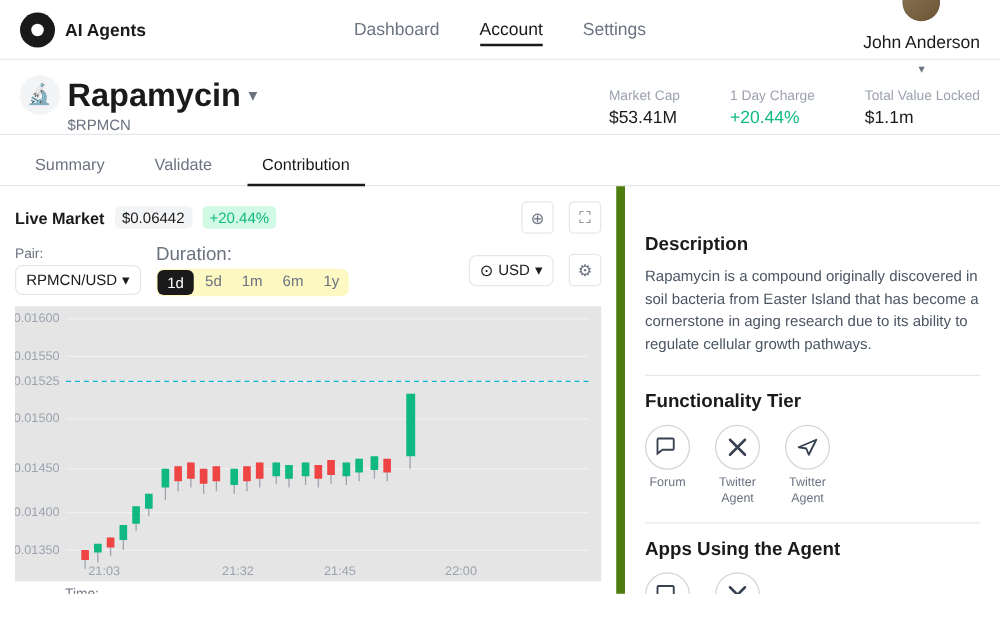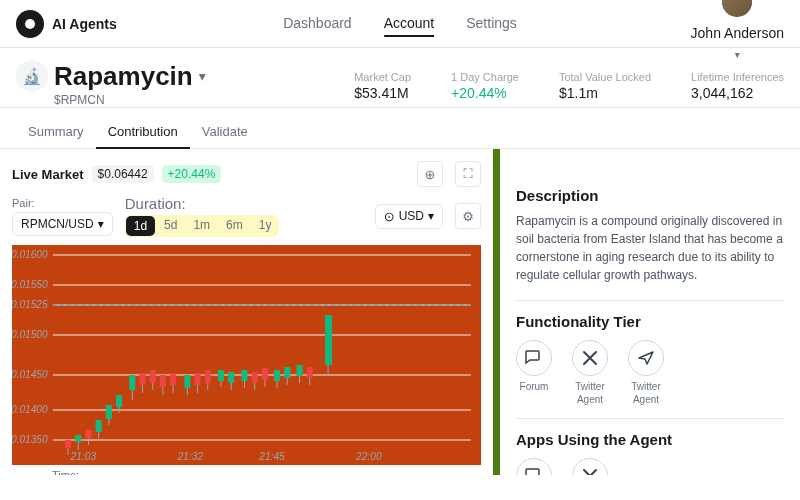--- a/index.html
+++ b/index.html
@@ -28,21 +28,21 @@
     .asset-name { font-size: 26px; font-weight: 700; }
     .dropdown-arrow { font-size: 14px; color: #6b7280; cursor: pointer; }
     .asset-ticker { font-size: 12px; color: #6b7280; padding-left: 38px; margin-top: 1px; }
     .asset-stats { display: flex; gap: 40px; align-items: flex-start; padding-top: 4px; }
     .stat-item { text-align: left; }
     .stat-label { font-size: 11px; color: #9ca3af; margin-bottom: 2px; }
     .stat-value { font-size: 14px; font-weight: 500; }
     .stat-value.positive { color: #10b981; }
 
     
-    .tabs { display: flex; gap: 0; padding: 0 16px; border-bottom: 1px solid #e5e7eb; margin-top: 8px; }
+    .tabs { display: flex; gap: 16px; padding: 0 16px; border-bottom: 1px solid #e5e7eb; margin-top: 8px; }
     .tab { font-size: 13px; padding: 8px 12px; cursor: pointer; color: #6b7280; border-bottom: 2px solid transparent; margin-bottom: -1px; }
     .tab.active { color: #1a1a1a; font-weight: 500; border-bottom: 2px solid #1a1a1a; }
 
     
     .content { display: flex; height: calc(500px - 48px - 90px - 36px); }
 
     
     .left-panel { flex: 1; border-right: 7px solid #4d7c0f; padding: 12px; overflow: hidden; }
     .live-market-header { display: flex; align-items: center; gap: 8px; margin-bottom: 8px; }
     .live-market-title { font-size: 13px; font-weight: 600; }
@@ -55,21 +55,21 @@
     .pair-label { font-size: 11px; color: #6b7280; margin-bottom: 3px; }
     .pair-select { display: flex; align-items: center; gap: 4px; border: 1px solid #e5e7eb; border-radius: 6px; padding: 4px 8px; font-size: 12px; cursor: pointer; background: #fff; }
     .duration-label { font-size: 15px; color: #6b7280; margin-bottom: 3px; }
     .duration-btns { display: flex; background: #fef9c3; border-radius: 6px; overflow: hidden; }
     .dur-btn { padding: 3px 8px; font-size: 12px; cursor: pointer; color: #6b7280; }
     .dur-btn.active { background: #1a1a1a; color: #fff; border-radius: 5px; margin: 1px; }
     .currency-select { display: flex; align-items: center; gap: 4px; border: 1px solid #e5e7eb; border-radius: 6px; padding: 4px 8px; font-size: 12px; cursor: pointer; background: #fff; margin-left: auto; }
     .settings-btn { width: 26px; height: 26px; border-radius: 4px; border: 1px solid #e5e7eb; display: flex; align-items: center; justify-content: center; cursor: pointer; font-size: 13px; color: #6b7280; }
 
     
-    .chart-container { position: relative; height: 220px; background: #c2410c; font-style: italic; }
+    .chart-container { position: relative; height: 220px; background: #e5e5e5; }
     .chart-svg { width: 100%; height: 100%; }
     .y-axis-label { font-size: 10px; fill: #9ca3af; }
     .x-axis-label { font-size: 10px; fill: #9ca3af; }
     .time-label { font-size: 11px; color: #6b7280; margin-top: 4px; }
 
     
     .right-panel { width: 300px; padding: 14px 16px; overflow-y: auto; }
     .section-title { font-size: 15px; font-weight: 600; margin-bottom: 8px; margin-top: 24px; }
     .description-text { font-size: 12px; color: #4b5563; line-height: 1.5; margin-bottom: 16px; }
     .divider { border: none; border-top: 1px solid #e5e7eb; margin: 12px 0; }
@@ -121,31 +121,27 @@
       <div class="stat-value">$53.41M</div>
     </div>
     <div class="stat-item">
       <div class="stat-label">1 Day Charge</div>
       <div class="stat-value positive">+20.44%</div>
     </div>
     <div class="stat-item">
       <div class="stat-label">Total Value Locked</div>
       <div class="stat-value">$1.1m</div>
     </div>
-    <div class="stat-item">
-      <div class="stat-label">Lifetime Inferences</div>
-      <div class="stat-value">3,044,162</div>
-    </div>
   </div>
 </div>
 
 <div class="tabs">
   <div class="tab">Summary</div>
+  <div class="tab">Validate</div>
   <div class="tab active">Contribution</div>
-  <div class="tab">Validate</div>
 </div>
 
 <div class="content">
 
   <div class="left-panel">
 
     <div class="live-market-header">
       <span class="live-market-title">Live Market</span>
       <span class="price-badge">$0.06442</span>
       <span class="change-badge">+20.44%</span>

